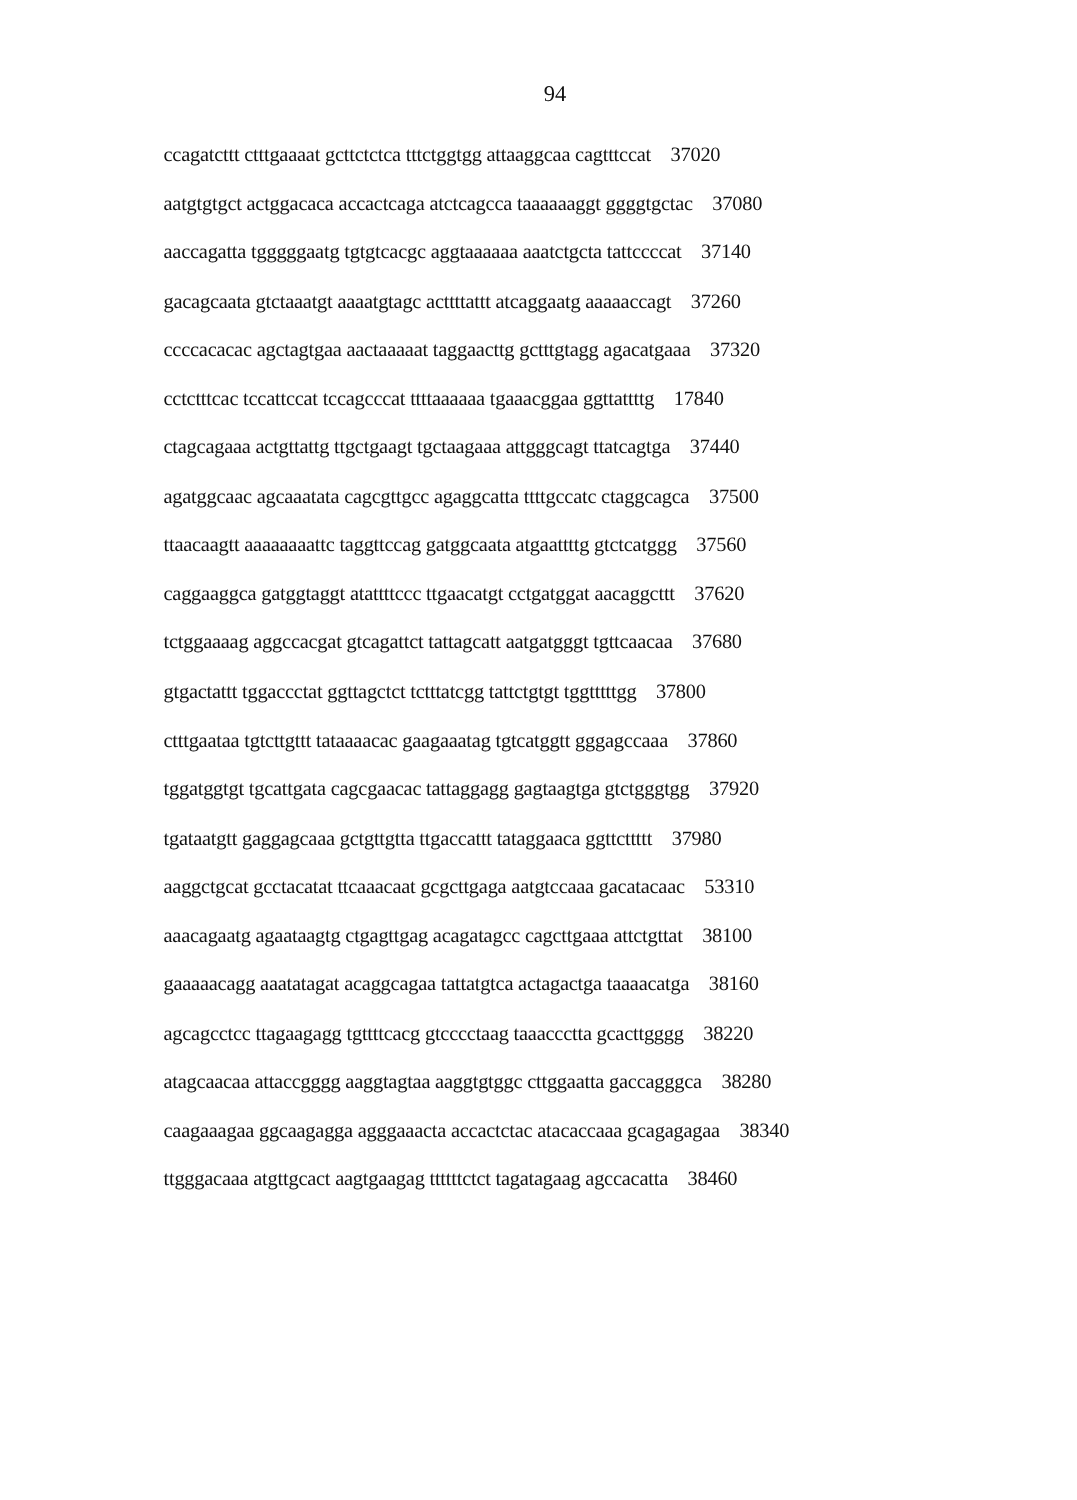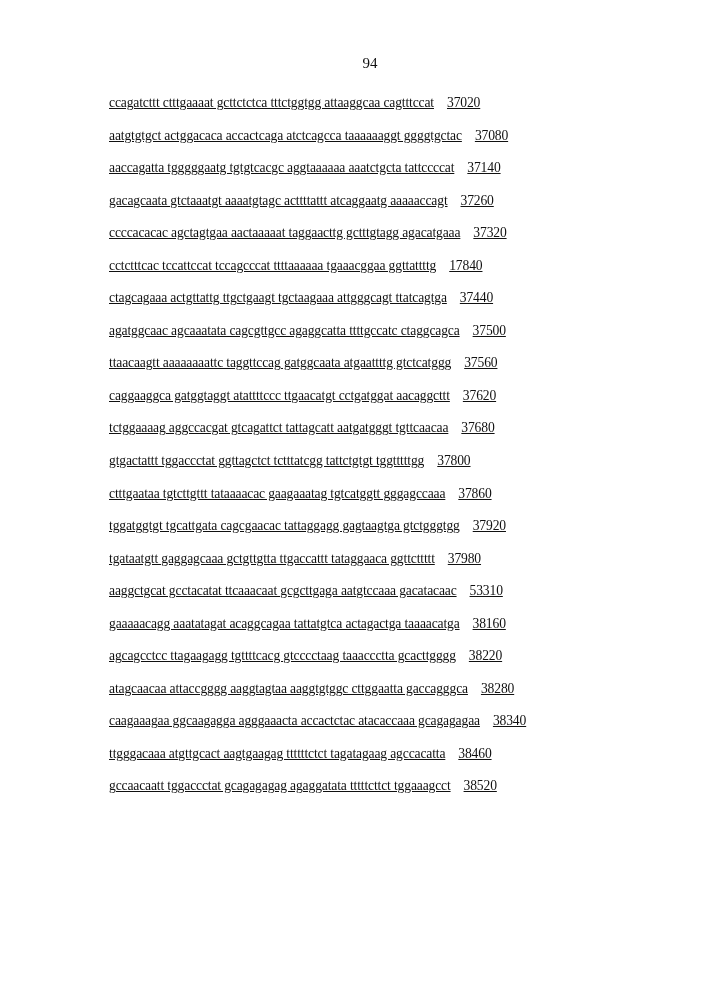--- a/index.html
+++ b/index.html
@@ -31,21 +31,20 @@
       padding: 0;
       list-style: none;
     }
     .seq-line {
       height: 32.55px;
       line-height: 20px;
       font-size: 13.6px;
       white-space: nowrap;
       word-spacing: 0px;
       letter-spacing: -0.15px;
-      text-decoration: underline;
     }
     .seq-text {
       display: inline;
     }
     .seq-pos {
       display: inline;
       margin-left: 13px;
     }
   </style>
 </head>
@@ -63,19 +62,19 @@
   <li class="seq-line"><span class="seq-text">ctagcagaaa actgttattg ttgctgaagt tgctaagaaa attgggcagt ttatcagtga</span><span class="seq-pos">37440</span></li>
   <li class="seq-line"><span class="seq-text">agatggcaac agcaaatata cagcgttgcc agaggcatta ttttgccatc ctaggcagca</span><span class="seq-pos">37500</span></li>
   <li class="seq-line"><span class="seq-text">ttaacaagtt aaaaaaaattc taggttccag gatggcaata atgaattttg gtctcatggg</span><span class="seq-pos">37560</span></li>
   <li class="seq-line"><span class="seq-text">caggaaggca gatggtaggt atattttccc ttgaacatgt cctgatggat aacaggcttt</span><span class="seq-pos">37620</span></li>
   <li class="seq-line"><span class="seq-text">tctggaaaag aggccacgat gtcagattct tattagcatt aatgatgggt tgttcaacaa</span><span class="seq-pos">37680</span></li>
   <li class="seq-line"><span class="seq-text">gtgactattt tggaccctat ggttagctct tctttatcgg tattctgtgt tggtttttgg</span><span class="seq-pos">37800</span></li>
   <li class="seq-line"><span class="seq-text">ctttgaataa tgtcttgttt tataaaacac gaagaaatag tgtcatggtt gggagccaaa</span><span class="seq-pos">37860</span></li>
   <li class="seq-line"><span class="seq-text">tggatggtgt tgcattgata cagcgaacac tattaggagg gagtaagtga gtctgggtgg</span><span class="seq-pos">37920</span></li>
   <li class="seq-line"><span class="seq-text">tgataatgtt gaggagcaaa gctgttgtta ttgaccattt tataggaaca ggttcttttt</span><span class="seq-pos">37980</span></li>
   <li class="seq-line"><span class="seq-text">aaggctgcat gcctacatat ttcaaacaat gcgcttgaga aatgtccaaa gacatacaac</span><span class="seq-pos">53310</span></li>
+  <li class="seq-line"><span class="seq-text">aaacagaatg agaataagtg ctgagttgag acagatagcc cagcttgaaa attctgttat</span><span class="seq-pos">38100</span></li>
   <li class="seq-line"><span class="seq-text">gaaaaacagg aaatatagat acaggcagaa tattatgtca actagactga taaaacatga</span><span class="seq-pos">38160</span></li>
   <li class="seq-line"><span class="seq-text">agcagcctcc ttagaagagg tgttttcacg gtcccctaag taaaccctta gcacttgggg</span><span class="seq-pos">38220</span></li>
   <li class="seq-line"><span class="seq-text">atagcaacaa attaccgggg aaggtagtaa aaggtgtggc cttggaatta gaccagggca</span><span class="seq-pos">38280</span></li>
   <li class="seq-line"><span class="seq-text">caagaaagaa ggcaagagga agggaaacta accactctac atacaccaaa gcagagagaa</span><span class="seq-pos">38340</span></li>
   <li class="seq-line"><span class="seq-text">ttgggacaaa atgttgcact aagtgaagag ttttttctct tagatagaag agccacatta</span><span class="seq-pos">38460</span></li>
-  <li class="seq-line"><span class="seq-text">gccaacaatt tggaccctat gcagagagag agaggatata tttttcttct tggaaagcct</span><span class="seq-pos">38520</span></li>
 </ul>
 
 </body></html>

